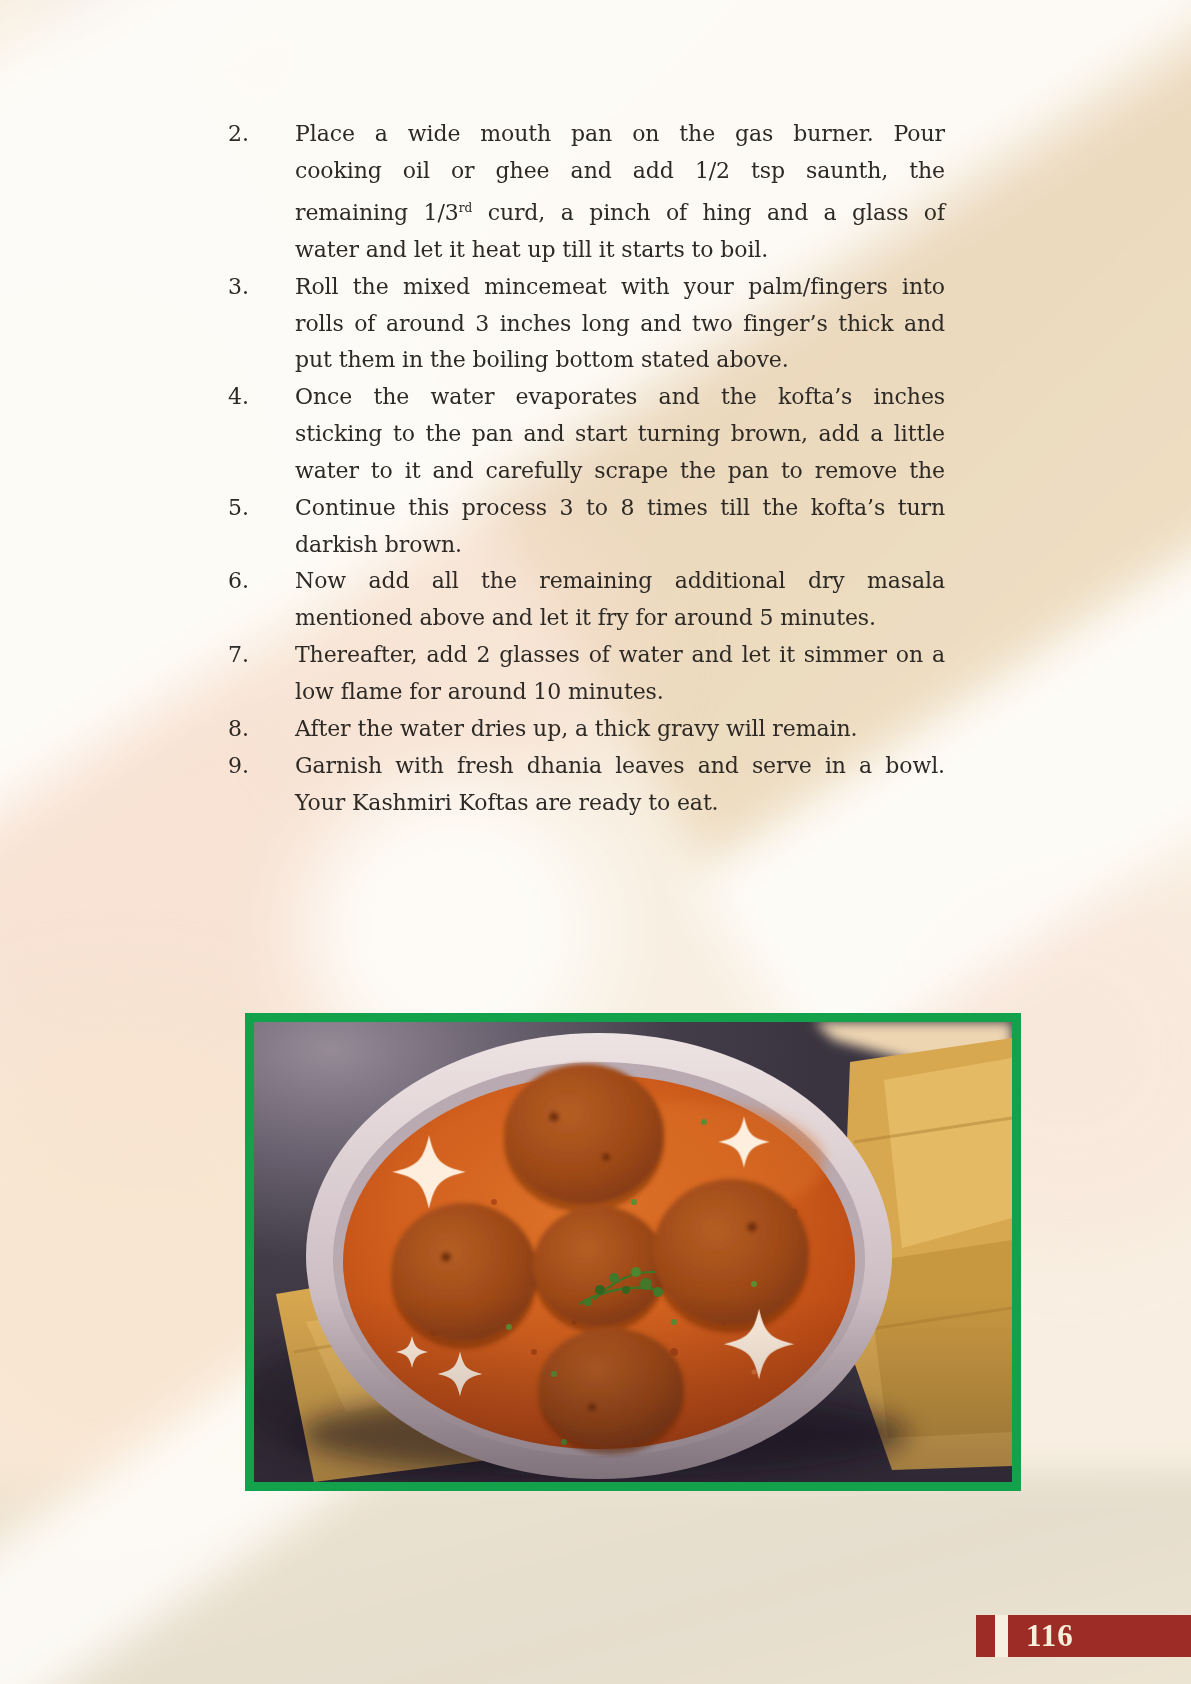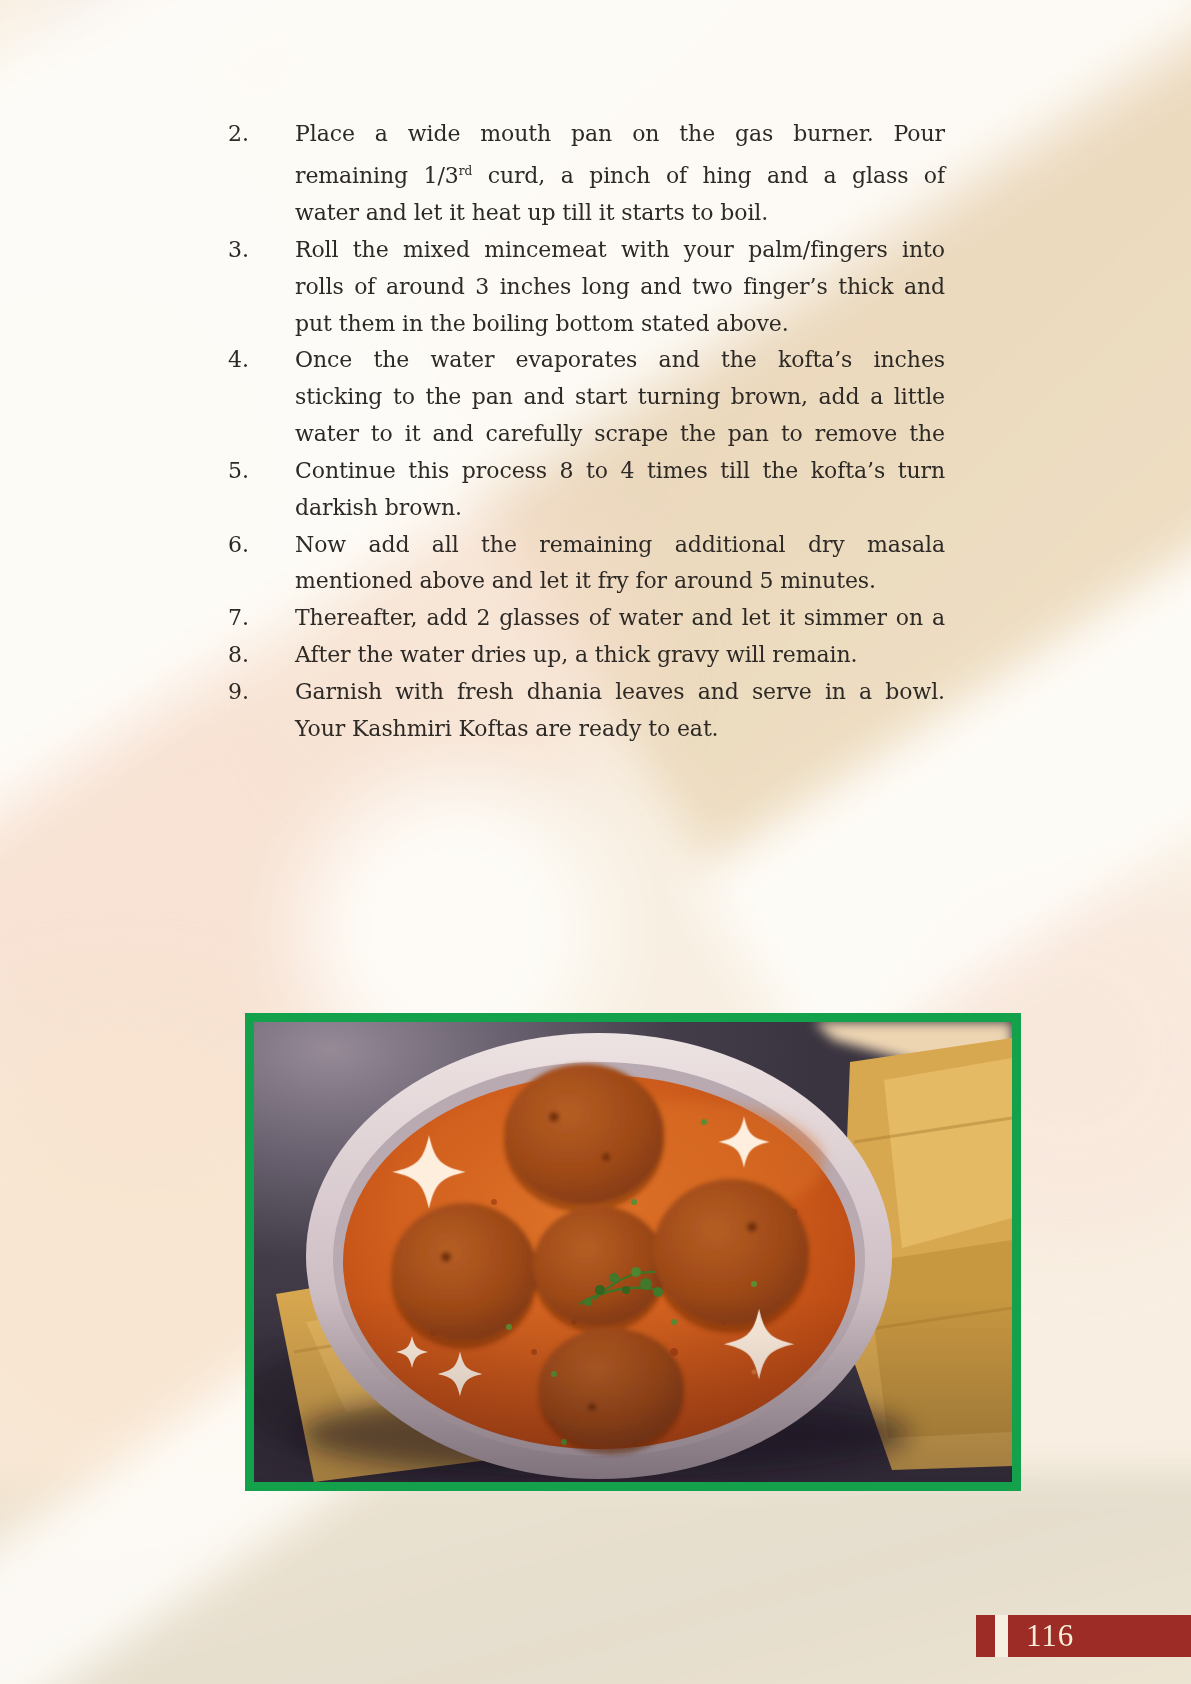--- a/index.html
+++ b/index.html
@@ -45,21 +45,21 @@
   .photo-frame{position:absolute;left:245px;top:1013px;width:776px;height:478px;margin:0;
                box-sizing:border-box;border:9px solid var(--photo-border,#13a24b);
                background:#453f4b;}
   .photo-frame svg{display:block;width:100%;height:100%;}
 
   
   .footer-band{position:absolute;left:976px;top:1615px;width:215px;height:42px;
                background:var(--band,#9e2c26);}
   .band-stripe{position:absolute;left:19px;top:0;width:13px;height:100%;background:#f7f0e0;}
   .page-num{position:absolute;left:50px;top:0;height:48px;line-height:42px;
-            font-family:"Liberation Serif",serif;font-weight:normal;font-size:31px;
+            font-family:"Liberation Serif",serif;font-weight:bold;font-size:31px;
             color:var(--band-text,#f7efda);letter-spacing:1px;text-align:center;}
 </style>
 </head>
 <body>
 
 <div class="page">
 
   <div class="bg">
     <div class="wood-tr"></div>
     <div class="khaki-bottom"></div>
@@ -74,20 +74,21 @@
     <div class="white-b"></div>
     <div class="white-c"></div>
     <div class="veil"></div>
   </div>
 
   <ol class="instructions">
       <li class="item">
         <div class="num">2.</div>
         <div class="body">
           <div class="line">Place a wide mouth pan on the gas burner. Pour</div>
+          <div class="line">cooking oil or ghee and add 1/2 tsp saunth, the</div>
           <div class="line">remaining 1/3<sup>rd</sup> curd, a pinch of hing and a glass of</div>
           <div class="line last">water and let it heat up till it starts to boil.</div>
         </div>
       </li>
       <li class="item">
         <div class="num">3.</div>
         <div class="body">
           <div class="line">Roll the mixed mincemeat with your palm/fingers into</div>
           <div class="line">rolls of around 3 inches long and two finger’s thick and</div>
           <div class="line last">put them in the boiling bottom stated above.</div>
@@ -97,35 +98,36 @@
         <div class="num">4.</div>
         <div class="body">
           <div class="line">Once the water evaporates and the kofta’s inches</div>
           <div class="line">sticking to the pan and start turning brown, add a little</div>
           <div class="line">water to it and carefully scrape the pan to remove the</div>
         </div>
       </li>
       <li class="item">
         <div class="num">5.</div>
         <div class="body">
-          <div class="line">Continue this process 8 to 4 times till the kofta’s turn</div>
+          <div class="line">Continue this process 3 to 8 times till the kofta’s turn</div>
           <div class="line last">darkish brown.</div>
         </div>
       </li>
       <li class="item">
         <div class="num">6.</div>
         <div class="body">
           <div class="line">Now add all the remaining additional dry masala</div>
           <div class="line last">mentioned above and let it fry for around 5 minutes.</div>
         </div>
       </li>
       <li class="item">
         <div class="num">7.</div>
         <div class="body">
           <div class="line">Thereafter, add 2 glasses of water and let it simmer on a</div>
+          <div class="line last">low flame for around 10 minutes.</div>
         </div>
       </li>
       <li class="item">
         <div class="num">8.</div>
         <div class="body">
           <div class="line last">After the water dries up, a thick gravy will remain.</div>
         </div>
       </li>
       <li class="item">
         <div class="num">9.</div>

